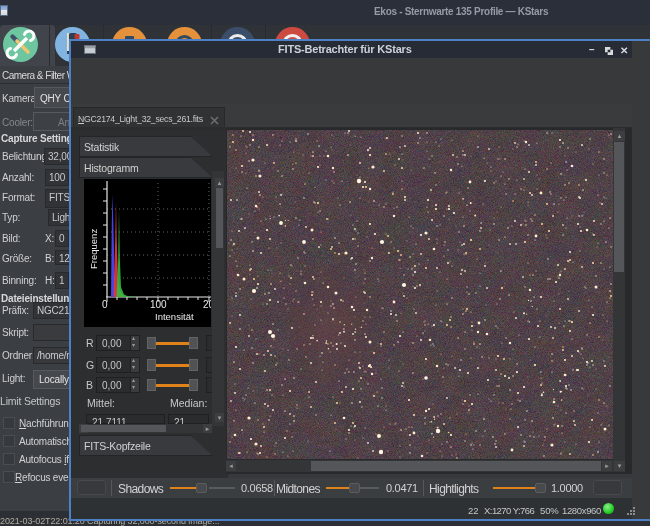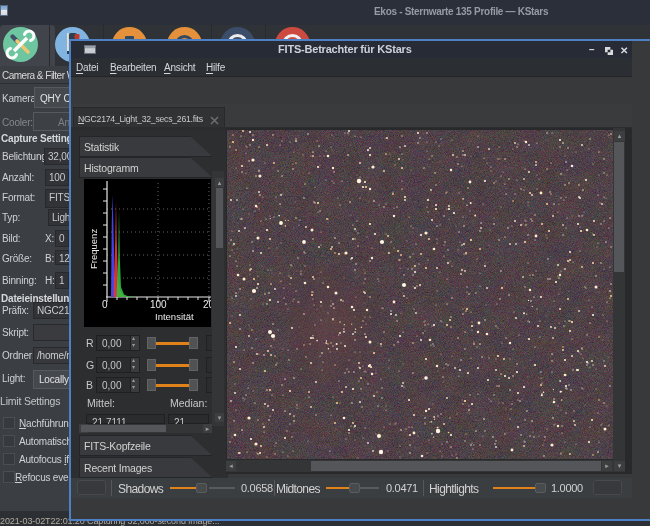--- a/index.html
+++ b/index.html
@@ -193,26 +193,20 @@
       </div>
     <div class="abs" id="fico"></div>
     <div class="wbtn" style="left:518px;top:3px">−</div>
     <div class="wbtn" style="left:534px;top:5px">
       <svg width="8" height="8" viewBox="0 0 9 9">
           <path d="M0 0 h6 v3 h-3 v3 h-3 z" fill="#d8dade"></path>
           <path d="M3 9 h6 v-6 h-3 v3 h-3 z" fill="#d8dade"></path>
         </svg>
     </div>
     <div class="wbtn" style="left:549px">✕</div>
-    <div class="abs" id="fmenu">
-      <span style="left:5px"><u>D</u>atei</span>
-      <span style="left:39px"><u>B</u>earbeiten</span>
-      <span style="left:93px"><u>A</u>nsicht</span>
-      <span style="left:135px"><u>H</u>ilfe</span>
-    </div>
     <div class="abs" id="ftabbar">
       <div class="strip"></div>
       <div id="ftab">
           <span class="t"><u>N</u>GC2174_Light_32_secs_261.fits</span>
         <svg style="position:absolute;right:5px;top:8px" width="9" height="9" viewBox="0 0 9 9">
             <path d="M1 1 L8 8 M8 1 L1 8" stroke="#6e6e6e" stroke-width="1.5"></path>
           </svg>
       </div>
     </div>
 
@@ -321,23 +315,20 @@
       <div class="arrowbox" style="left:8px;top:294px;width:9px;height:9px">◂</div>
       <div class="arrowbox" style="left:132px;top:294px;width:9px;height:9px">▸</div>
       <div class="sbh" style="left:10px;top:295px;width:85px;height:7px"></div>
 
       <div class="sb" style="left:141px;top:41px;width:12px;height:255px"></div>
       <div class="arrowbox" style="left:144px;top:48px;width:9px;height:9px">▴</div>
       <div class="arrowbox" style="left:144px;top:283px;width:9px;height:9px">▾</div>
       <div class="sbh" style="left:145px;top:58px;width:7px;height:60px"></div>
       <div class="shead" style="top:305px">
           <span class="t">FITS-Kopfzeile</span>
-        </div>
-      <div class="shead" style="top:327px">
-          <span class="t">Recent Images</span>
         </div>
     </div>
 
     <div class="abs" style="left:155px;top:87px;width:406px;height:346px;background:#28292b">
       <svg style="position:absolute;left:1px;top:2px" width="386" height="329" viewBox="0 0 386 329">
         <defs>
           <filter id="grain" x="0" y="0" width="100%" height="100%" color-interpolation-filters="sRGB">
             <feTurbulence type="fractalNoise" baseFrequency="1.2" numOctaves="2" seed="4"></feTurbulence>
             <feColorMatrix type="matrix" values="0.62 0 0 0 0.04  0 0.54 0 0 0.02  0 0 0.56 0 0.03  0 0 0 0 0.65"></feColorMatrix>
           </filter>
@@ -1622,14 +1613,31 @@
       <div class="sl2h" style="left:278px"></div>
       <div class="t val" style="left:315px">0.0471</div>
       <div class="vsep" style="left:352px"></div>
       <div class="t" style="left:358px">Hightlights</div>
       <div class="sl2or" style="left:422px;width:43px"></div>
       <div class="sl2h" style="left:464px"></div>
       <div class="t val" style="left:480px">1.0000</div>
       <div class="tbtn" style="left:522px"></div>
     </div>
 
+    <div class="abs" id="fstatus">
+      <span style="position:absolute;left:397px;top:7px;font-size:9.5px;letter-spacing:-0.1px">22</span>
+      <span style="position:absolute;left:413px;top:7px;font-size:9.5px;letter-spacing:-0.55px">X:1270 Y:766</span>
+      <span style="position:absolute;left:469px;top:7px;font-size:9.5px;letter-spacing:-0.1px">50%</span>
+      <span style="position:absolute;left:491px;top:7px;font-size:9.5px;letter-spacing:-0.35px">1280x960</span>
+      <div style="position:absolute;left:532px;top:5px;width:11px;height:11px;border-radius:50%;background:radial-gradient(circle at 40% 35%, #8af08a, #22cc22 60%, #119911)"></div>
+      <svg style="position:absolute;left:556px;top:9px" width="9" height="9" viewBox="0 0 9 9">
+          <g fill="#8a8c8e">
+            <rect x="6" y="0" width="2" height="2"></rect>
+            <rect x="6" y="3" width="2" height="2"></rect>
+            <rect x="6" y="6" width="2" height="2"></rect>
+            <rect x="3" y="3" width="2" height="2"></rect>
+            <rect x="3" y="6" width="2" height="2"></rect>
+            <rect x="0" y="6" width="2" height="2"></rect>
+          </g>
+        </svg>
+    </div>
   </div>
 </div>
 
 </body></html>

